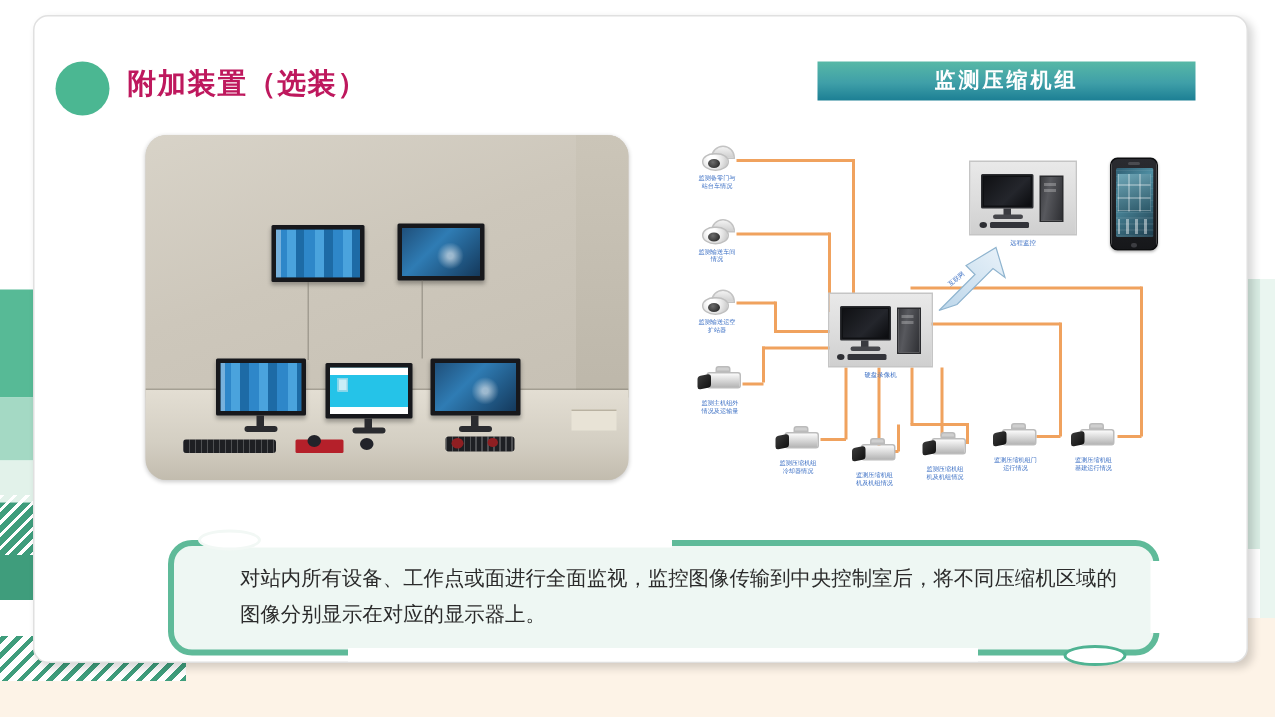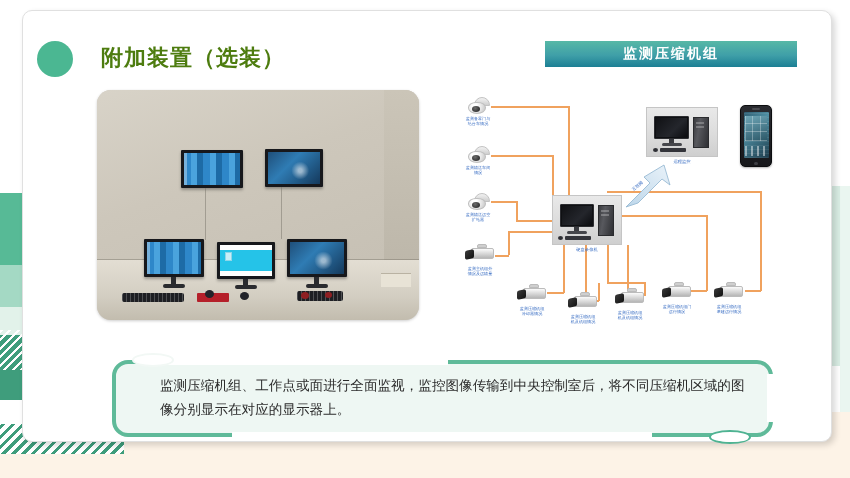--- a/index.html
+++ b/index.html
@@ -86,25 +86,25 @@
   
   #bullet-dot {
     position: absolute;
     left: 14px; top: 30px;
     width: 36px; height: 36px;
     border-radius: 50%;
     background: #4bb792;
   }
   #page-title {
     position: absolute;
-    left: 78px; top: 32px;
-    font-size: 22px;
+    left: 62px; top: 32px;
+    font-size: 19px;
     font-weight: bold;
     letter-spacing: 1px;
-    color: #4d7c0f;
+    color: #be185d;
     white-space: nowrap;
   }
 
   
   #banner {
     position: absolute;
     left: 522px; top: 30px;
     width: 252px; height: 26px;
     background: linear-gradient(to bottom, #57b8a6 0%, #3f9fa8 55%, #1c7f94 100%);
     display: flex; align-items: center; justify-content: center;
@@ -692,17 +692,17 @@
 
     <div id="caption">
       <div id="caption-frame"></div>
       <div id="caption-cut-top"></div>
       <div id="caption-cut-right"></div>
       <div id="caption-cut-bottom"></div>
       <div id="caption-ellipse"></div>
       <div id="caption-ellipse2">
         <div id="caption-ellipse2-fill"></div>
       </div>
-      <div id="caption-text">监测压缩机组、工作点或面进行全面监视，监控图像传输到中央控制室后，将不同压缩机区域的图像分别显示在对应的显示器上。</div>
+      <div id="caption-text">对站内所有设备、工作点或面进行全面监视，监控图像传输到中央控制室后，将不同压缩机区域的图像分别显示在对应的显示器上。</div>
     </div>
 
   </div>
 </div>
 
 </body></html>

